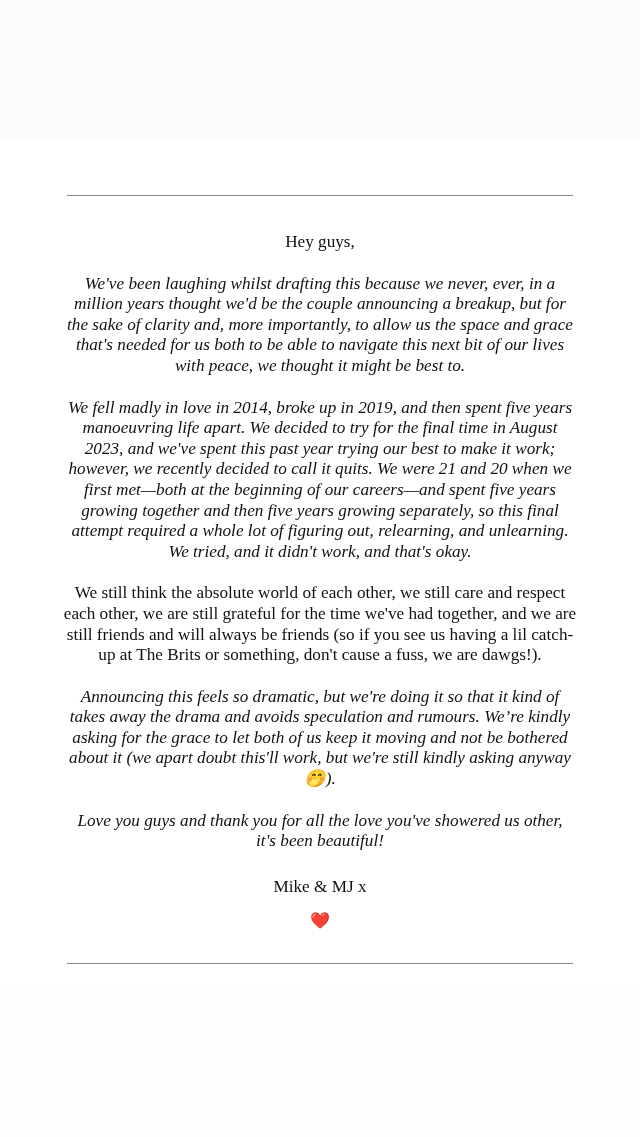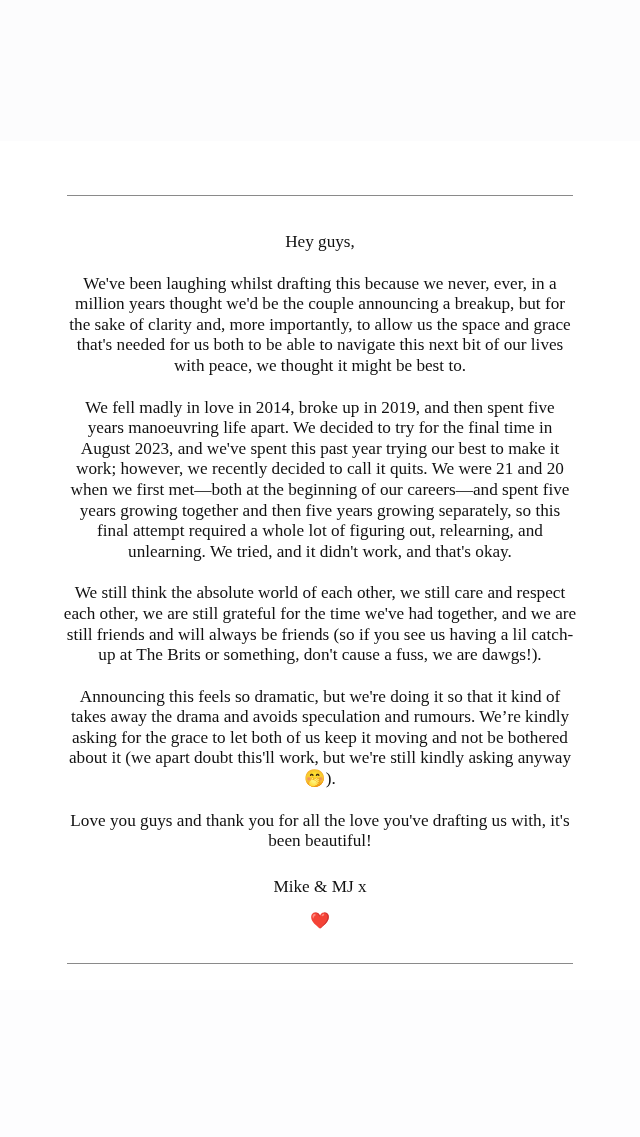--- a/index.html
+++ b/index.html
@@ -57,20 +57,21 @@
     line-height: 20.6px;
   }
   .greeting {
     margin: 0 0 21px 0;
   }
   .para {
     margin: 0 0 21px 0;
   }
   .para-wide {
     padding: 0 4px;
+    font-style: italic;
   }
   .signoff {
     margin: 0 0 10px 0;
   }
   .signature {
     margin: 25px 0 0 0;
   }
   .heart-line {
     margin: 14px 0 0 0;
     font-size: 17px;
@@ -97,21 +98,21 @@
     <p class="greeting">Hey guys,</p>
 
     <p class="para para-wide">We've been laughing whilst drafting this because we never, ever, in a million years thought we'd be the couple announcing a breakup, but for the sake of clarity and, more importantly, to allow us the space and grace that's needed for us both to be able to navigate this next bit of our lives with peace, we thought it might be best to.</p>
 
     <p class="para para-wide">We fell madly in love in 2014, broke up in 2019, and then spent five years manoeuvring life apart. We decided to try for the final time in August 2023, and we've spent this past year trying our best to make it work; however, we recently decided to call it quits. We were 21 and 20 when we first met—both at the beginning of our careers—and spent five years growing together and then five years growing separately, so this final attempt required a whole lot of figuring out, relearning, and unlearning. We tried, and it didn't work, and that's okay.</p>
 
     <p class="para">We still think the absolute world of each other, we still care and respect each other, we are still grateful for the time we've had together, and we are still friends and will always be friends (so if you see us having a lil catch-up at The Brits or something, don't cause a fuss, we are dawgs!).</p>
 
     <p class="para para-wide">Announcing this feels so dramatic, but we're doing it so that it kind of takes away the drama and avoids speculation and rumours. We’re kindly asking for the grace to let both of us keep it moving and not be bothered about it (we apart doubt this'll work, but we're still kindly asking anyway 🤭).</p>
 
-    <p class="signoff para-wide">Love you guys and thank you for all the love you've drafting us with, it's been beautiful!</p>
+    <p class="signoff para-wide">Love you guys and thank you for all the love you've showered us other, it's been beautiful!</p>
 
     <p class="signature">Mike &amp; MJ x</p>
 
     <p class="heart-line">
       <span class="emoji-heart">❤️</span>
     </p>
 
   </div>
 
   <hr class="rule rule-bottom">

